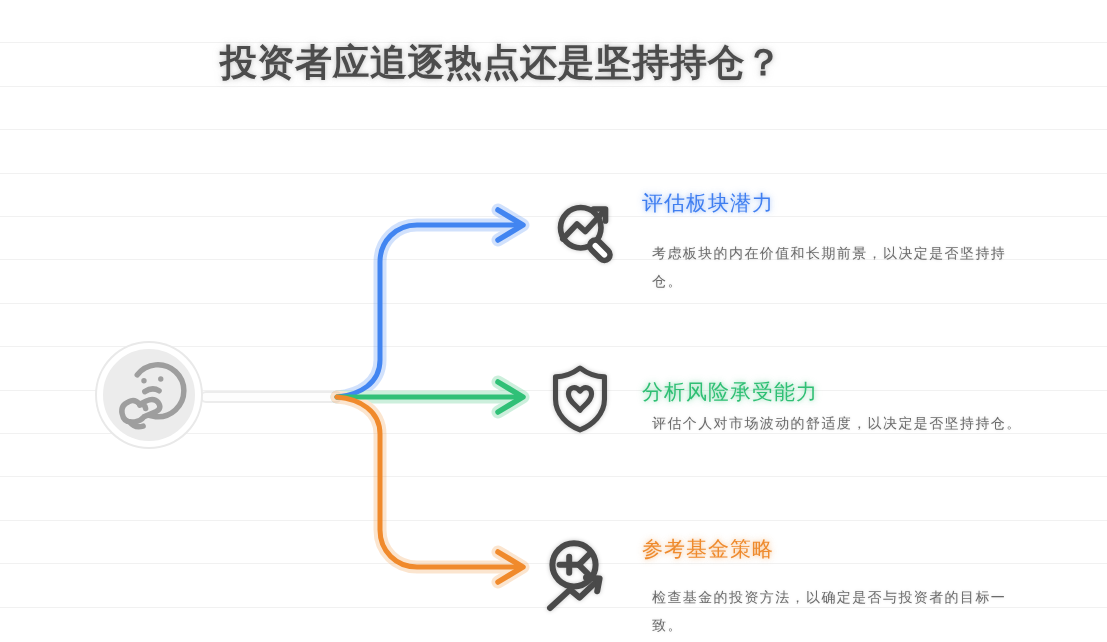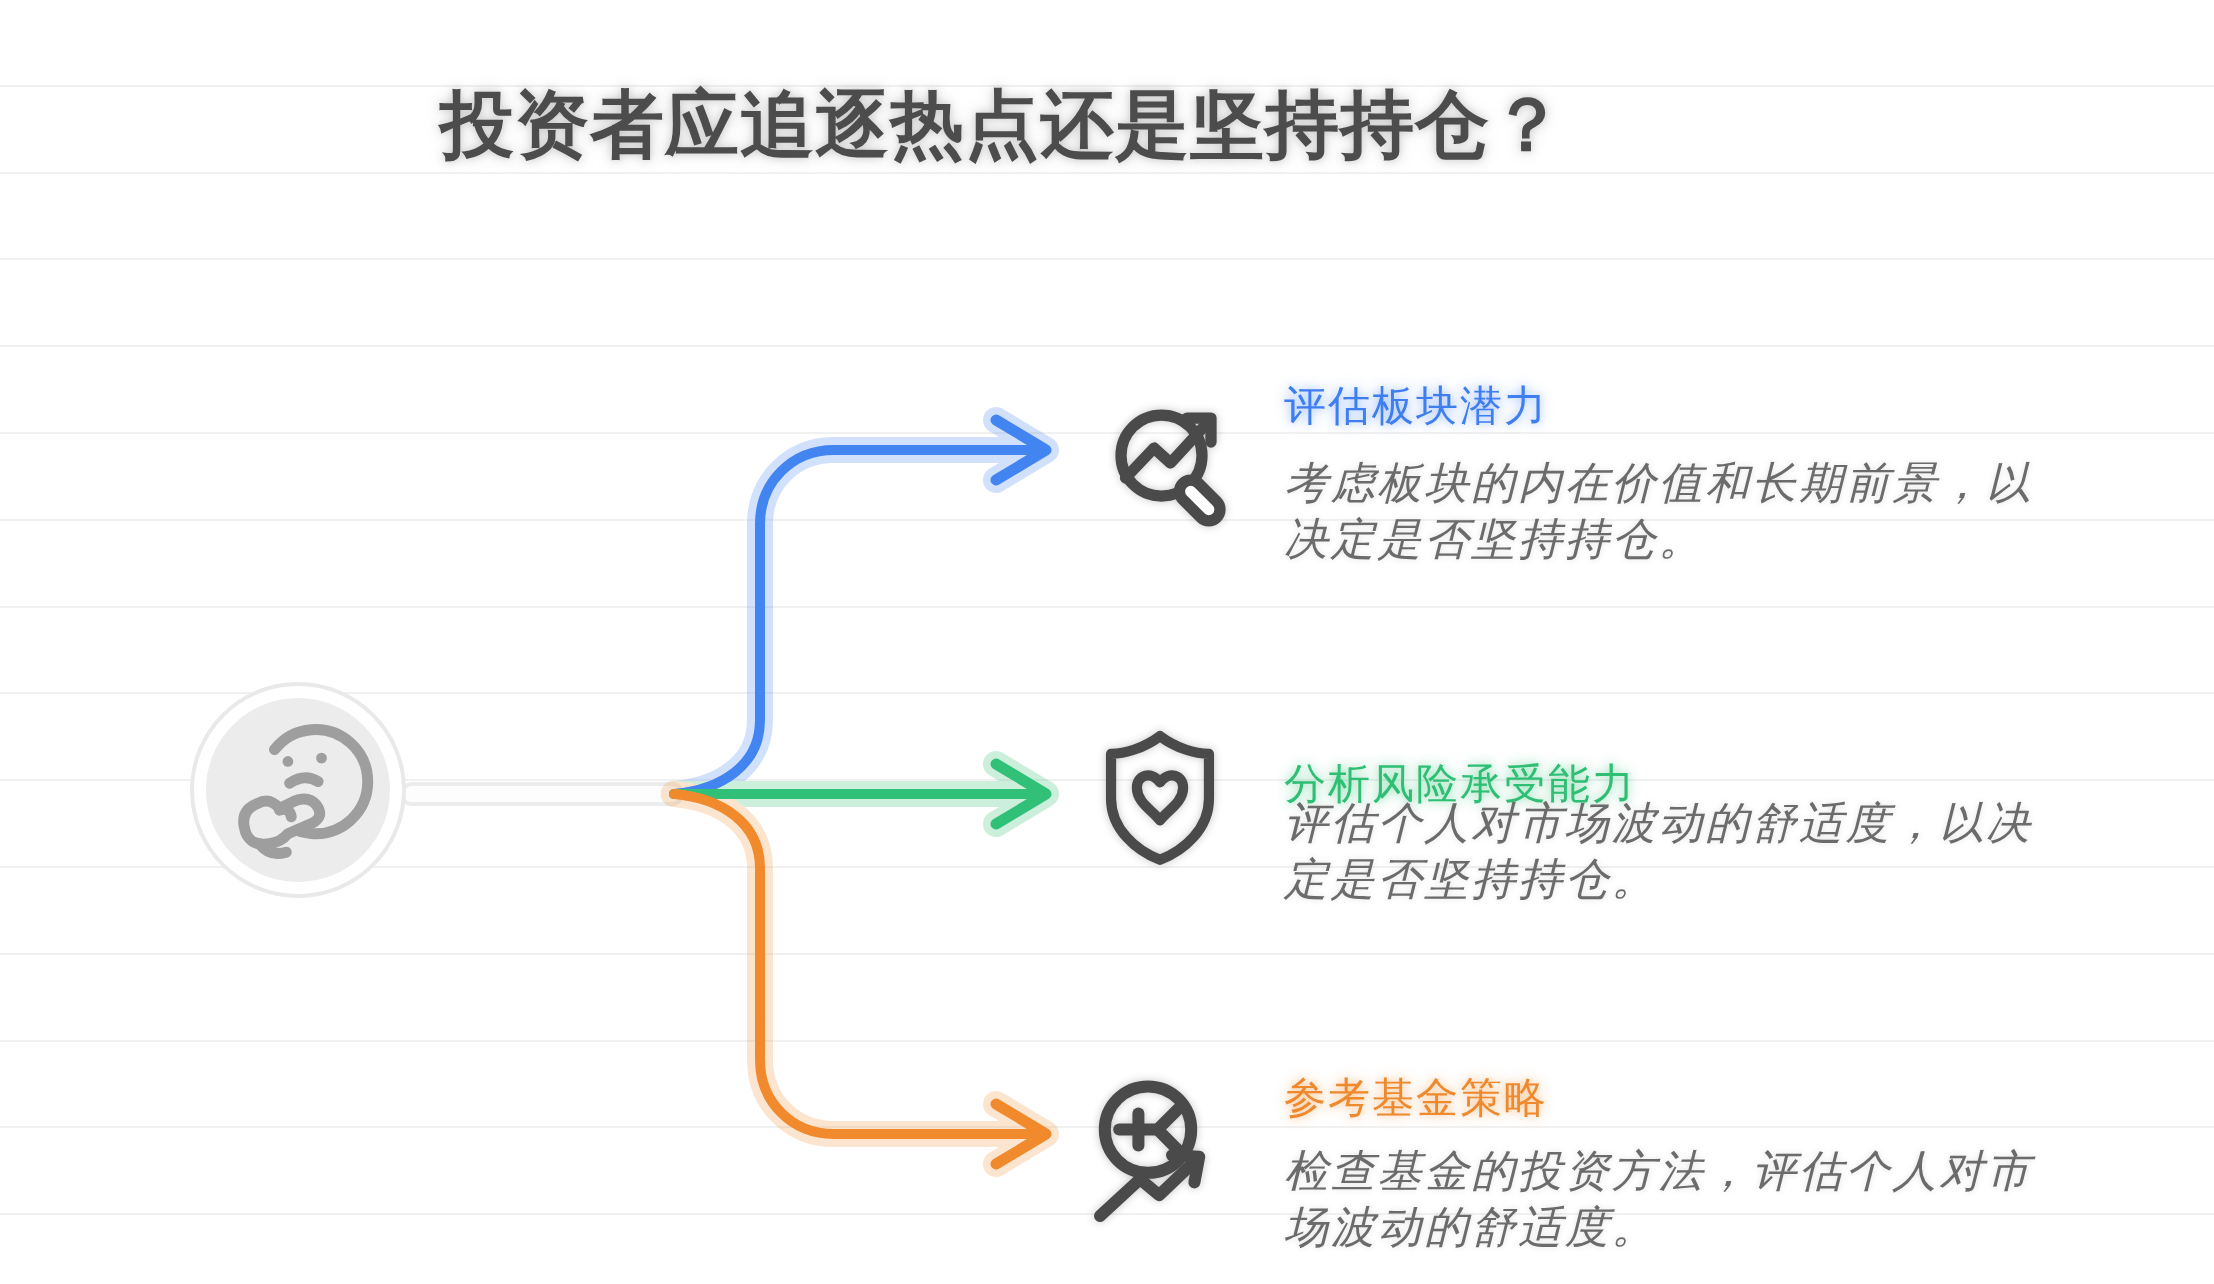--- a/index.html
+++ b/index.html
@@ -24,24 +24,23 @@
     box-shadow:0 0 0 2px #e9e9e9;
   }
   .center-node svg{position:absolute;left:4px;top:4px;}
   .branch{position:absolute;width:490px;}
   .branch .icon{position:absolute;filter:drop-shadow(0 0 2px rgba(0,0,0,.22));}
   .branch h2{
     position:absolute;left:104px;margin:0;font-size:21px;font-weight:normal;
     letter-spacing:1px;white-space:nowrap;
   }
   .branch p{
-    position:absolute;left:104px;margin:0;width:378px;
-    font-size:22px;line-height:28px;letter-spacing:1.4px;color:#6b6b6b;
+    position:absolute;left:104px;margin:10px;width:378px;
+    font-size:14px;line-height:28px;letter-spacing:1.4px;color:#6b6b6b;
     text-shadow:0 0 3px rgba(100,100,100,.2);
-    font-style:italic;
   }
   .b1{left:538px;top:188px;}
   .b1 .icon{left:12px;top:3px;}
   .b1 h2{top:1px;}
   .b1 p{top:41px;}
   .b2{left:538px;top:360px;}
   .b2 .icon{left:8px;top:2px;}
   .b2 h2{top:18px;}
   .b2 p{top:39px;}
   .b3{left:538px;top:533px;}
@@ -145,16 +144,16 @@
           <path d="M 27 36 L 51 36"></path>
           <path d="M 51 36 L 64 23"></path>
           <path d="M 51 36 L 64 49"></path>
           <path d="M 39 26 L 39 46"></path>
           <path d="M 15 90 L 40 67 L 52 77 L 73 57"></path>
           <path d="M 60 52 L 77 53 L 74 69"></path>
         </g>
       </svg>
     </span>
     <h2 class="h-orange">参考基金策略</h2>
-    <p>检查基金的投资方法，评估个人对市场波动的舒适度。</p>
+    <p>检查基金的投资方法，以确定是否与投资者的目标一致。</p>
   </section>
 
 </div>
 
 </body></html>

